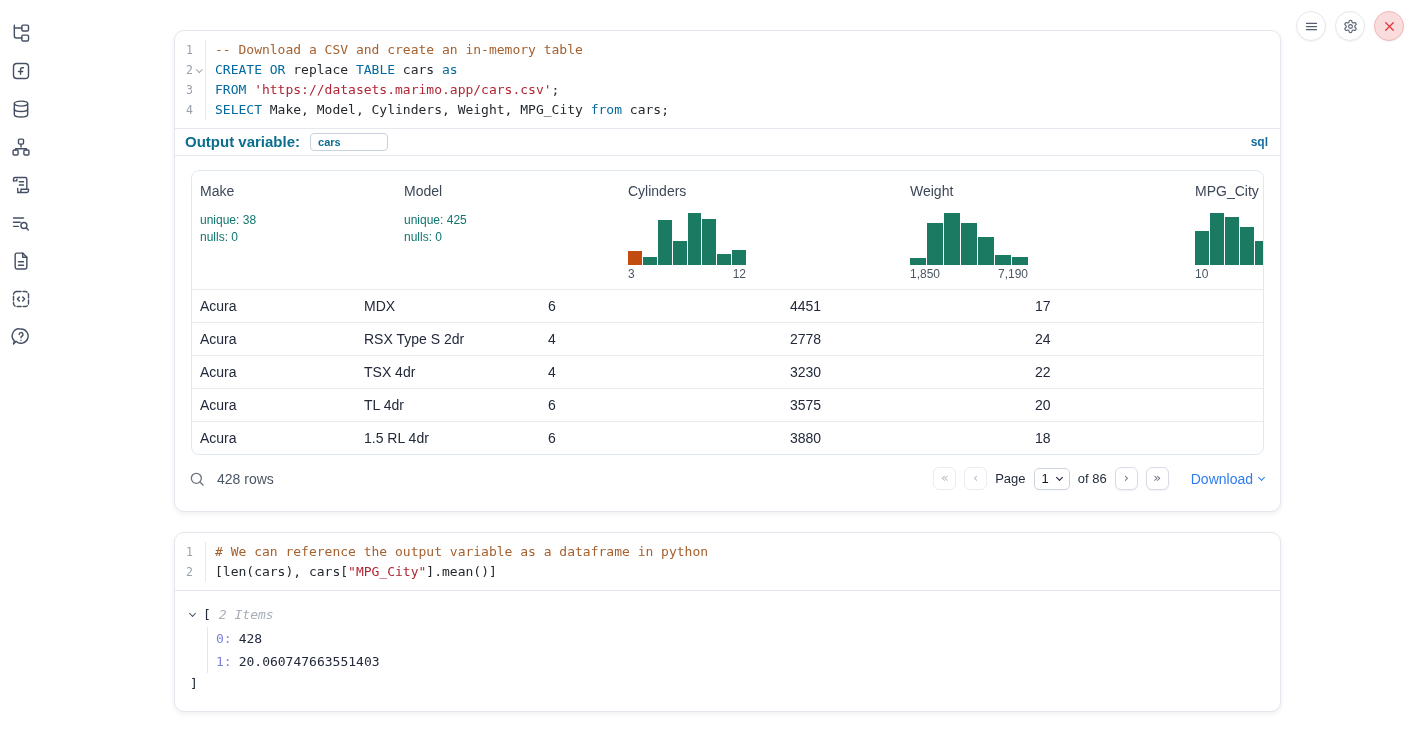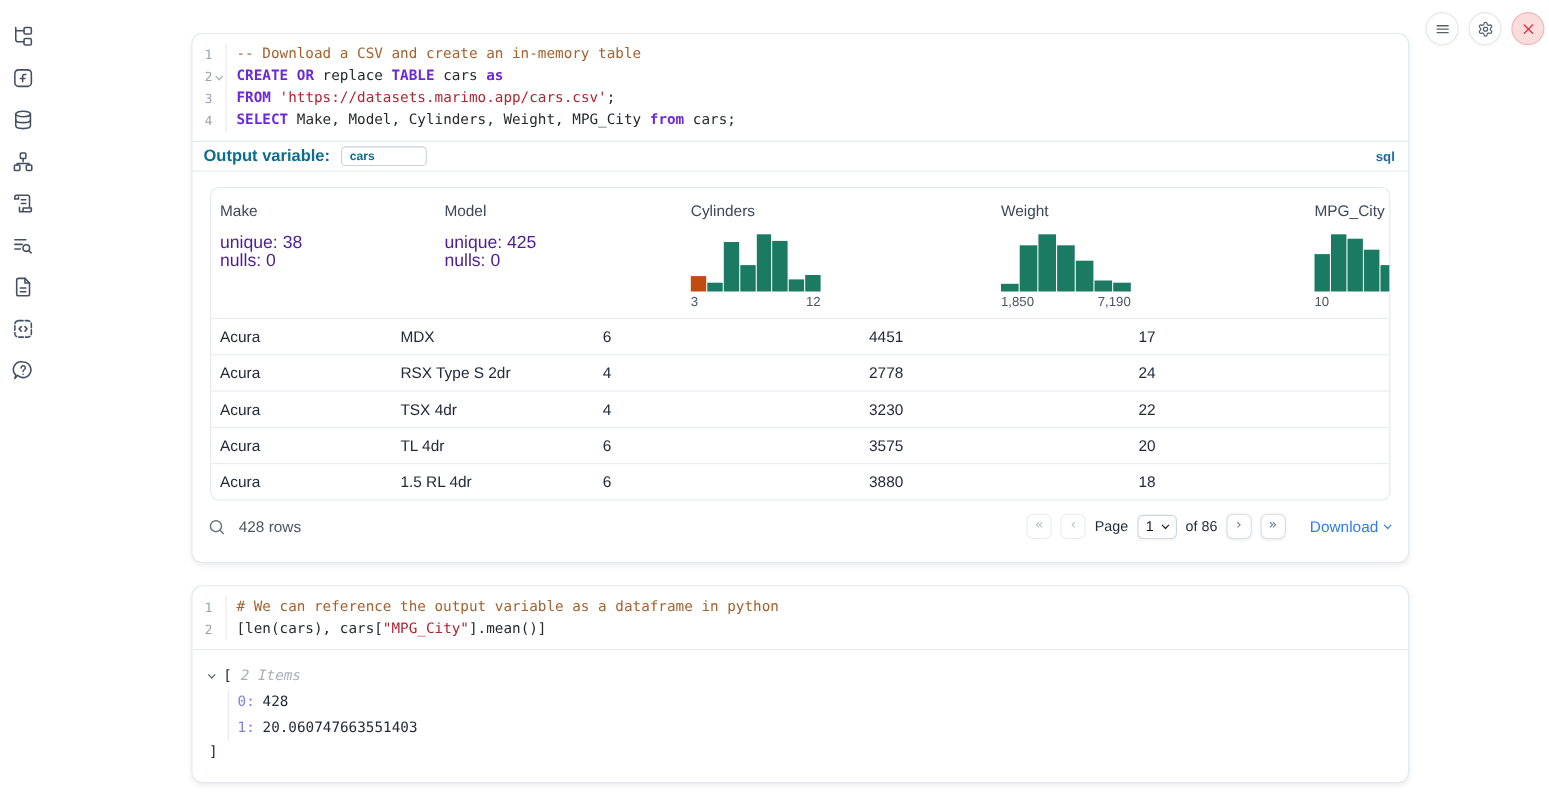--- a/index.html
+++ b/index.html
@@ -21,37 +21,37 @@
   #cell1 { top:30px; height:482px; }
   #cell2 { top:532px; height:180px; }
 
   
   .code-block { padding:9px 0 8px; }
   .code-line { display:flex; align-items:stretch; height:19.9px; font-family:"DejaVu Sans Mono",monospace; font-size:13px; }
   .gutter { width:18px; text-align:right; color:#99a1ac; font-size:11.5px; flex:none; display:flex; align-items:center; justify-content:flex-end; }
   .fold { width:12px; flex:none; display:flex; align-items:center; justify-content:center; color:#9aa3ae; }
   .ctext { border-left:1px solid #e7eaef; padding-left:9px; display:flex; align-items:center; white-space:pre; color:#24292e; }
   .tok-comment { color:#a5612f;text-align:right; }
-  .tok-keyword { color:#6d28d9;font-weight:bold; }
+  .tok-keyword { color:#0369a1; }
   .tok-string  { color:#b02633; }
   .tok-plain   { color:#24292e; }
 
   
   .outvar-bar { height:28px; border-top:1px solid #e5e9ef; border-bottom:1px solid #e5e9ef; display:flex; align-items:center; gap:10px; padding:0 12px 0 10px; }
   .outvar-label { font-size:15px; font-weight:700; color:#0b6e8e; }
   .outvar-input { width:78px; height:18px; border:1px solid #c9d2dd; border-radius:4px; font-family:"Liberation Sans",sans-serif; font-weight:700; font-size:11px; color:#0b6e8e; padding:0 7px; outline:none; }
   .lang-badge { margin-left:auto; font-size:12px; font-weight:700; color:#166d9e; cursor:pointer; }
 
   
   .table-wrap { margin:14px 16px 0; border:1px solid #e2e8f0; border-radius:8px; overflow:hidden; }
   .thead, .trow { display:grid; grid-template-columns:164px 184px 242px 245px 1fr; }
   .thead { padding:12px 0 8px;gap:40px; }
   .th { padding-left:8px; }
   .th-label { font-size:14px; color:#3c4758; cursor:pointer; }
-  .th-stats { margin-top:13px; font-size:16px; color:#4c1d95; line-height:17px; }
+  .th-stats { margin-top:13px; font-size:12px; color:#0f766e; line-height:17px; }
   .hist { margin-top:14px; width:118px; }
   .hist-bars { display:flex; align-items:flex-end; gap:1px; height:52px; }
   .bar { flex:1; background:#1a7a62; }
   .bar.orange { background:#c24b10; }
   .hist-axis { display:flex; justify-content:space-between; font-size:12px; color:#4b5563; margin-top:2px; }
   .trow { height:33px; align-items:center; border-top:1px solid #e7eaef; font-size:14px; color:#22293a; }
   .td { padding-left:8px; }
 
   
   .tfooter { display:flex; align-items:center; height:48px; padding:0 16px 0 14px; }

